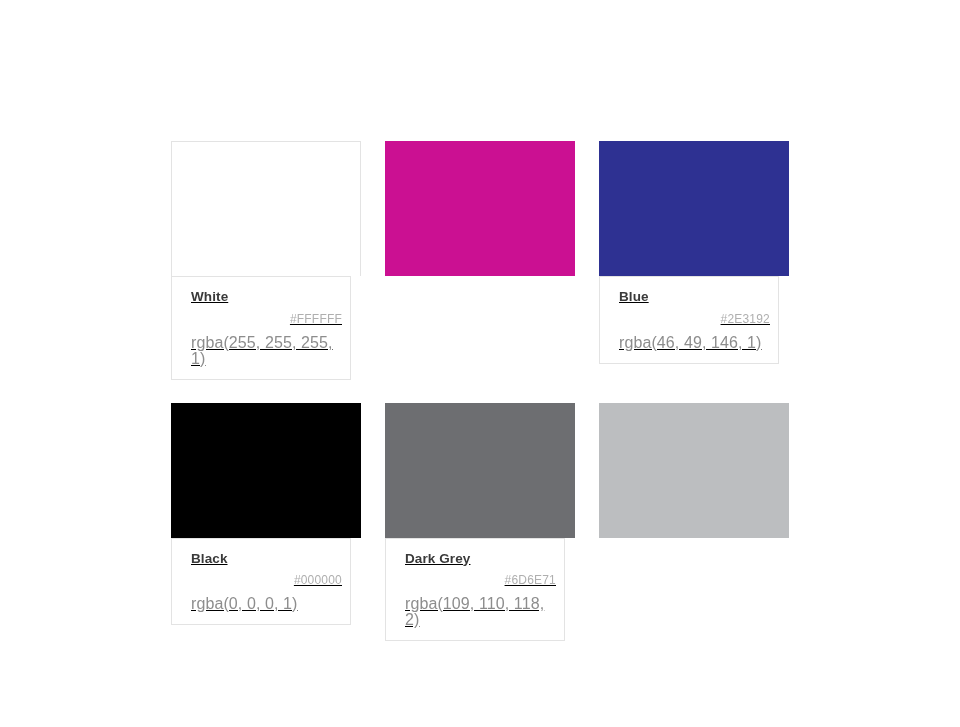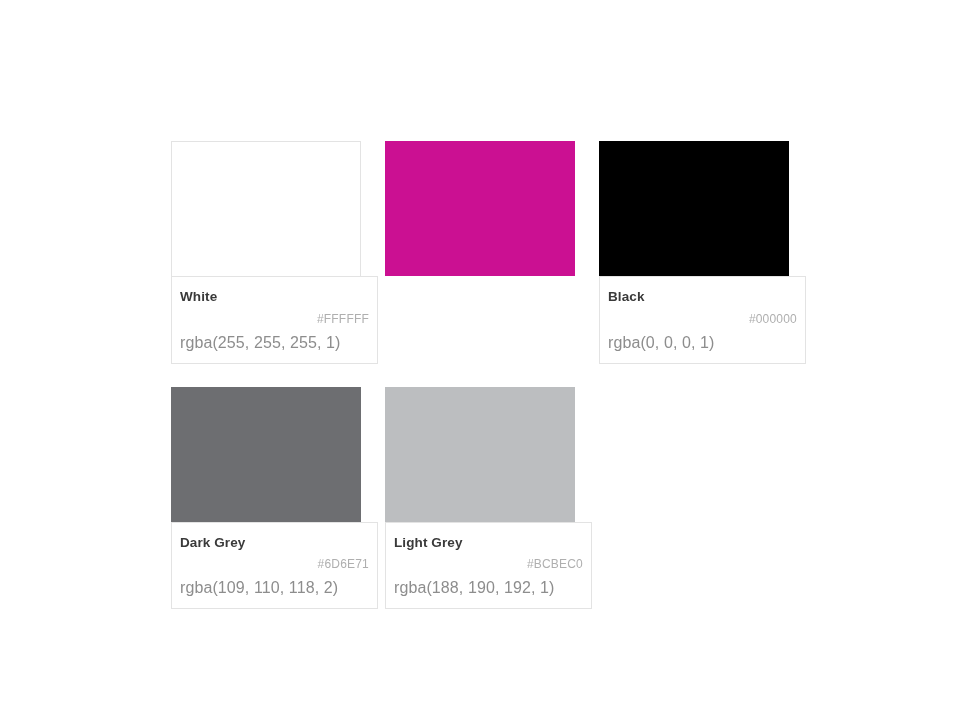--- a/index.html
+++ b/index.html
@@ -49,25 +49,26 @@
   }
 
   
   .swatch-chip.is-light-edge {
     border: 1px solid #E3E3E3;
     border-bottom: none;
   }
 
   .swatch-info {
     box-sizing: border-box;
-    width: 207px;
+    width: 180px;
     border: 1px solid #E3E3E3;
     border-top: 1px solid #E3E3E3;
-    padding: 13px 8px 12px 8px;
+    padding: 13px 8px 12px 19px;
     background: #FFFFFF;
+    text-decoration: underline;
   }
 
   .swatch-name {
     font-size: 13.5px;
     font-weight: bold;
     color: #3A3A3A;
     line-height: 1.0;
     margin: 0 0 9px 0;
     letter-spacing: 0.1px;
   }
@@ -104,20 +105,28 @@
         <div class="swatch-name">White</div>
         <div class="swatch-hex">#FFFFFF</div>
         <div class="swatch-rgba">rgba(255, 255, 255, 1)</div>
       </div>
     </div>
 
     <div class="swatch-card">
       <div class="swatch-chip" style="background-color: rgb(203, 16, 146);"></div>
     </div>
 
+    <div class="swatch-card">
+      <div class="swatch-chip" style="background-color: rgb(46, 49, 146);"></div>
+      <div class="swatch-info">
+        <div class="swatch-name">Blue</div>
+        <div class="swatch-hex">#2E3192</div>
+        <div class="swatch-rgba">rgba(46, 49, 146, 1)</div>
+      </div>
+    </div>
 
     <div class="swatch-card">
       <div class="swatch-chip" style="background-color: rgb(0, 0, 0);"></div>
       <div class="swatch-info">
         <div class="swatch-name">Black</div>
         <div class="swatch-hex">#000000</div>
         <div class="swatch-rgba">rgba(0, 0, 0, 1)</div>
       </div>
     </div>
 
@@ -125,21 +134,16 @@
       <div class="swatch-chip" style="background-color: rgb(109, 110, 113);"></div>
       <div class="swatch-info">
         <div class="swatch-name">Dark Grey</div>
         <div class="swatch-hex">#6D6E71</div>
         <div class="swatch-rgba">rgba(109, 110, 118, 2)</div>
       </div>
     </div>
 
     <div class="swatch-card">
       <div class="swatch-chip" style="background-color: rgb(188, 190, 192);"></div>
-      <div class="swatch-info">
-        <div class="swatch-name">Light Grey</div>
-        <div class="swatch-hex">#BCBEC0</div>
-        <div class="swatch-rgba">rgba(188, 190, 192, 1)</div>
-      </div>
     </div>
 
   </div>
 </div>
 
 </body></html>

